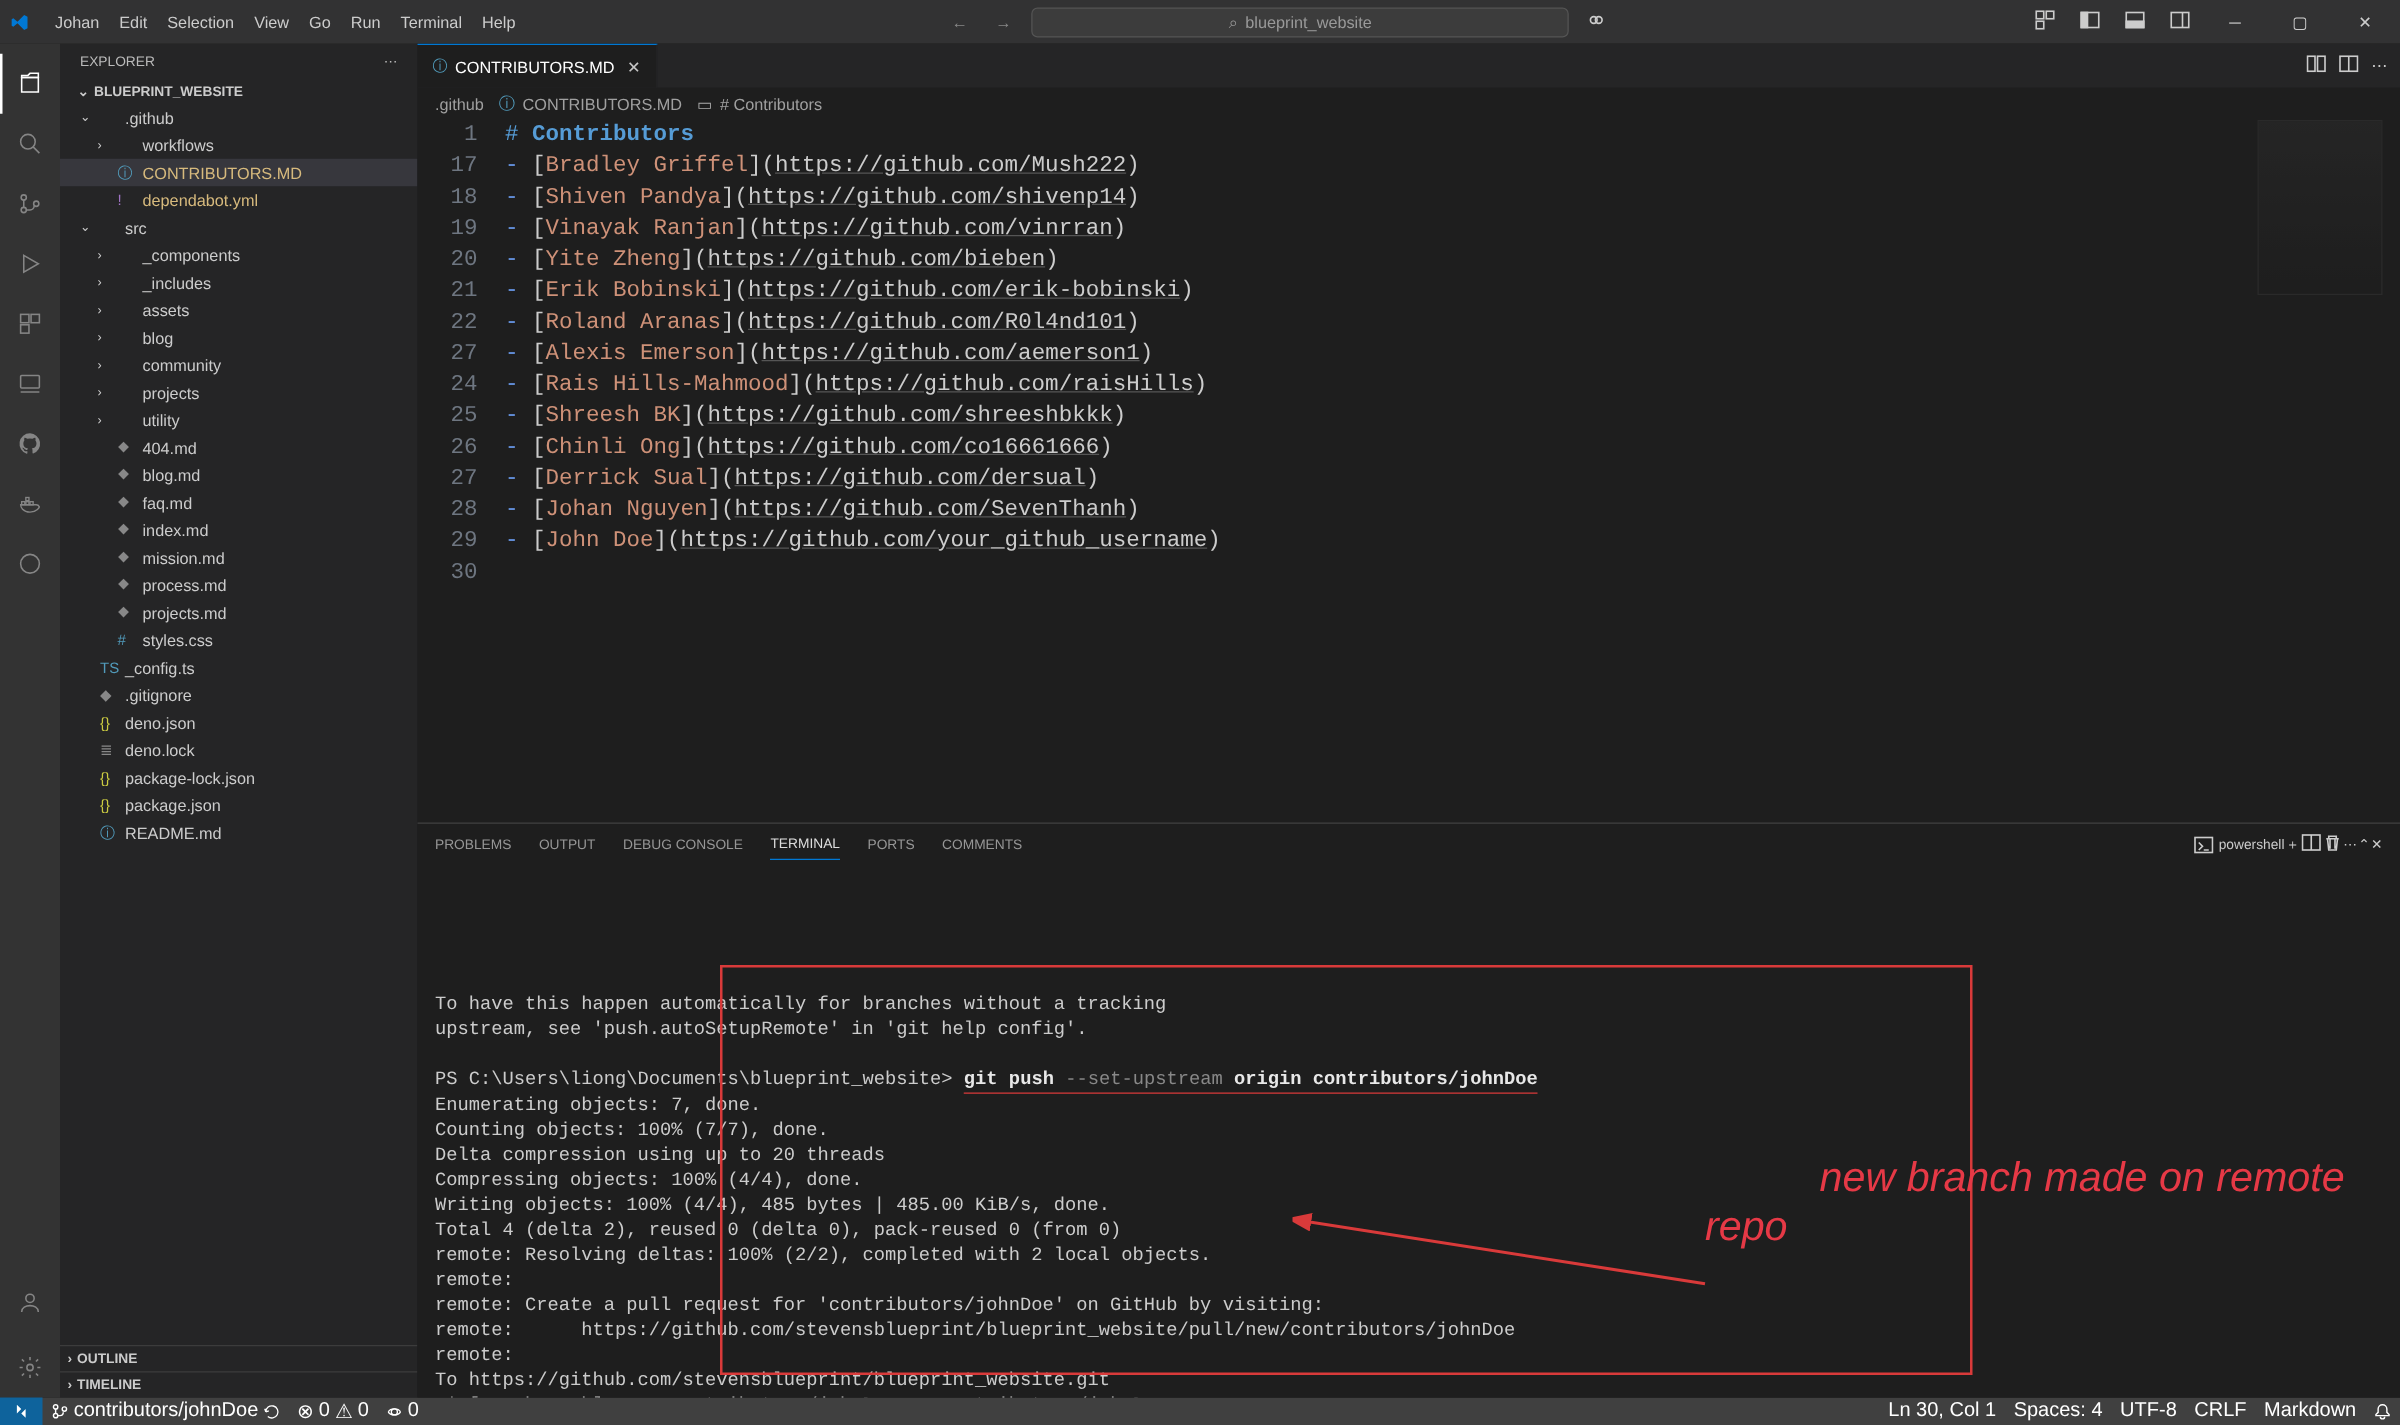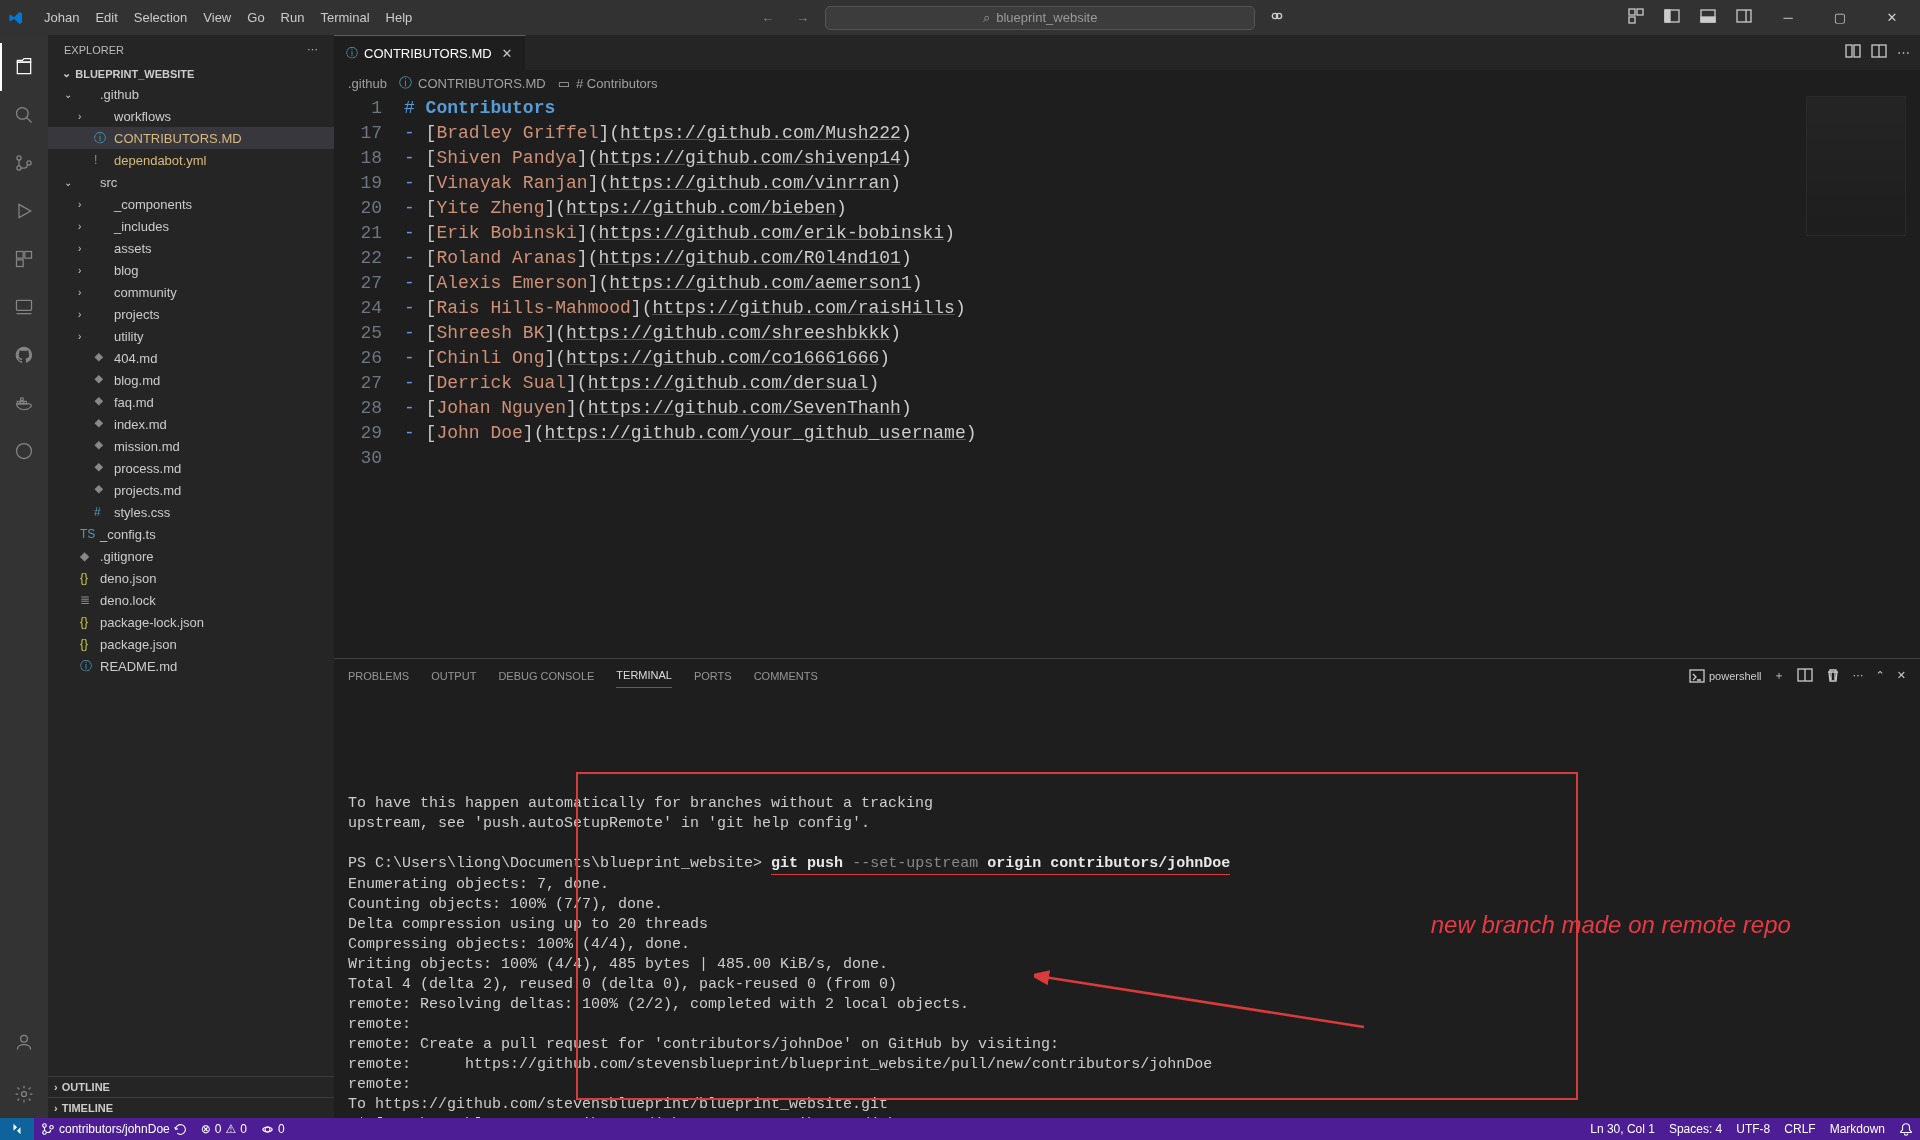--- a/index.html
+++ b/index.html
@@ -231,21 +231,21 @@
 .panel-tabs {
   height: 33px;
   display: flex;
   align-items: center;
   padding: 0 14px;
   font-size: 11px;
   gap: 22px;
 }
 .ptab { color: #969696; cursor: pointer; padding: 6px 0;}
 .ptab.active { color: #dddddd; border-bottom: 1px solid #0078d4; }
-.panel-tabs .right { margin-left: auto; display: flex; align-items: center; gap: 12px; color:#ccc; }
+.panel-tabs .right { margin-left: auto; display: flex; align-items: center; gap: 1px; color:#ccc; }
 .panel-tabs .right .shell { display:flex; align-items:center; gap:4px; color:#ccc;}
 
 .terminal {
   flex: 1;
   font-family: Consolas, 'Courier New', monospace;
   font-size: 15px;
   line-height: 20px;
   padding: 2px 14px;
   color: #cccccc;
   overflow: hidden;
@@ -265,35 +265,35 @@
   pointer-events: none;
 }
 .red-underline {
   display: inline-block;
   border-bottom: 1.5px solid #d93a3a;
 }
 .annotation {
   position: absolute;
   font-family: cursive, "Comic Sans MS", sans-serif;
   color: #e63946;
-  font-size: 24px;
+  font-size: 33px;
   line-height: 1.2;
   font-style: italic;
 }
 .arrow-svg {
   position: absolute;
   pointer-events: none;
 }
 
 .statusbar {
   height: 22px;
-  background: #4c1d95;
+  background: #404040;
   display: flex;
   align-items: flex-start;
-  font-size: 12px;
+  font-size: 16px;
   color: #ffffff;
 }
 .statusbar .remote {
   background: #0e639c;
   width: 34px;
   height: 100%;
   display: flex;
   align-items: center;
   justify-content: center;
 }

